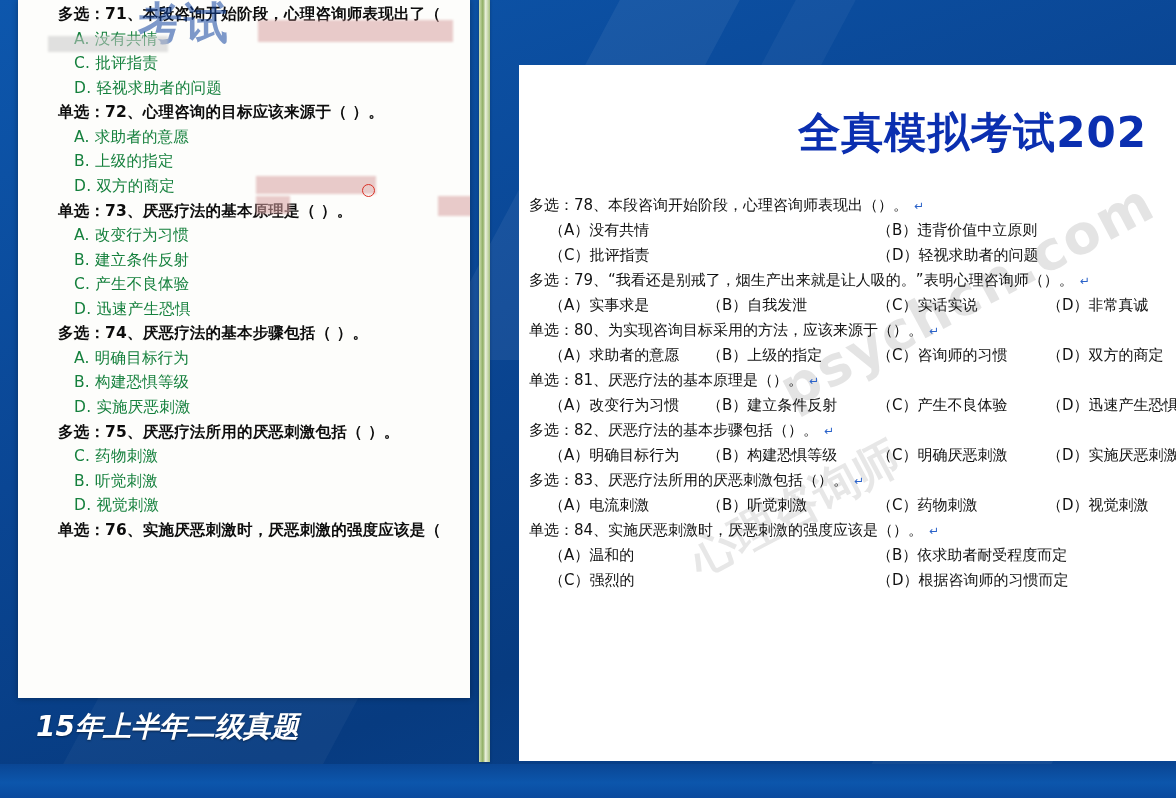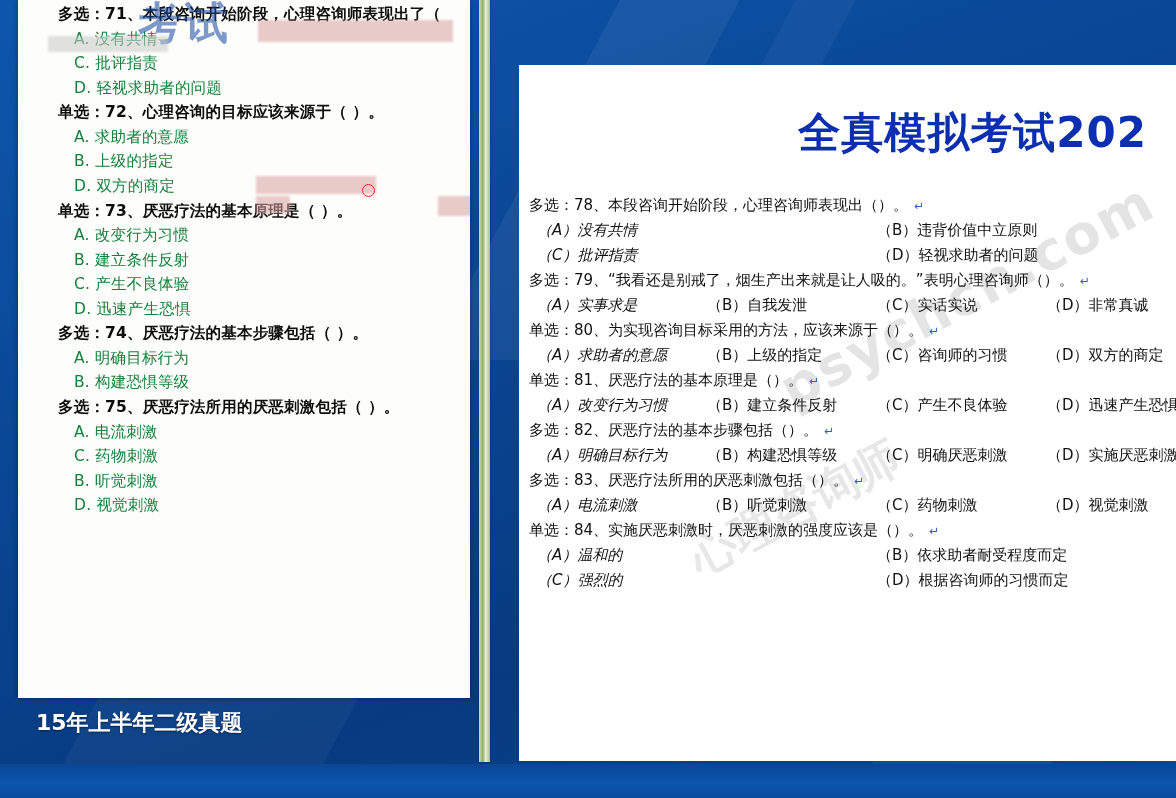--- a/index.html
+++ b/index.html
@@ -153,21 +153,21 @@
   .row .stem {
     position: absolute;
     left: 0;
   }
   .row .pilcrow {
     color: #2a62c9;
     font-size: 12px;
     margin-left: 6px;
   }
   .opt { position: absolute; }
-  .c1 { left: 8px; font-style: italic; }
+  .c1 { left: 20px; }
   .c2 { left: 178px; }
   .c3 { left: 348px; }
   .c4 { left: 518px; }
   .w2 { left: 348px; }
 
   
   .watermark {
     position: absolute;
     left: 250px;
     top: 300px;
@@ -204,26 +204,27 @@
     height: 762px;
     background: linear-gradient(90deg, #cfe0b4 0%, #8fae63 35%, #e9f0dc 60%, #a7c07f 100%);
     box-shadow: 0 0 3px rgba(0,0,0,0.25);
   }
 
   
   .caption {
     position: absolute;
     left: 36px;
     top: 708px;
-    font-size: 22px;
+    font-size: 28px;
     font-weight: 700;
     color: #ffffff;
     font-family: "DejaVu Sans", sans-serif;
     text-shadow: 0 1px 2px rgba(0,0,0,0.45);
     white-space: nowrap;
+    font-style: italic;
   }
 </style>
 </head>
 <body>
 
 <div id="stage">
 
   <div class="streak s1"></div>
   <div class="streak s2"></div>
   <div class="streak s3"></div>
@@ -241,25 +242,26 @@
         <div class="opt-line">B. 上级的指定</div>
         <div class="opt-line">D. 双方的商定</div>
         <div class="q-line">单选：73、厌恶疗法的基本原理是（      ）。</div>
         <div class="opt-line">A. 改变行为习惯</div>
         <div class="opt-line">B. 建立条件反射</div>
         <div class="opt-line">C. 产生不良体验</div>
         <div class="opt-line">D. 迅速产生恐惧</div>
         <div class="q-line">多选：74、厌恶疗法的基本步骤包括（     ）。</div>
         <div class="opt-line">A. 明确目标行为</div>
         <div class="opt-line">B. 构建恐惧等级</div>
+        <div class="opt-line">D. 实施厌恶刺激</div>
         <div class="q-line">多选：75、厌恶疗法所用的厌恶刺激包括（     ）。</div>
-        <div class="opt-line">A. 电流刺激</div>
         <div class="opt-line">C. 药物刺激</div>
         <div class="opt-line">B. 听觉刺激</div>
         <div class="opt-line">D. 视觉刺激</div>
+        <div class="q-line">单选：76、实施厌恶刺激时，厌恶刺激的强度应该是（</div>
       </div>
     <div class="redact r1"></div>
     <div class="redact r2"></div>
     <div class="redact r3"></div>
     <div class="redact r4"></div>
     <div class="redact r5"></div>
     <div class="red-circle"></div>
     <div class="scan-fade"></div>
   </div>
 

